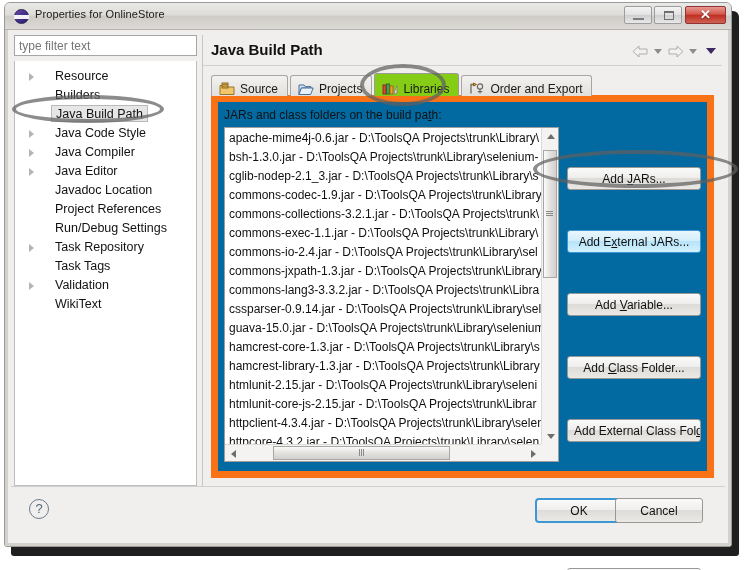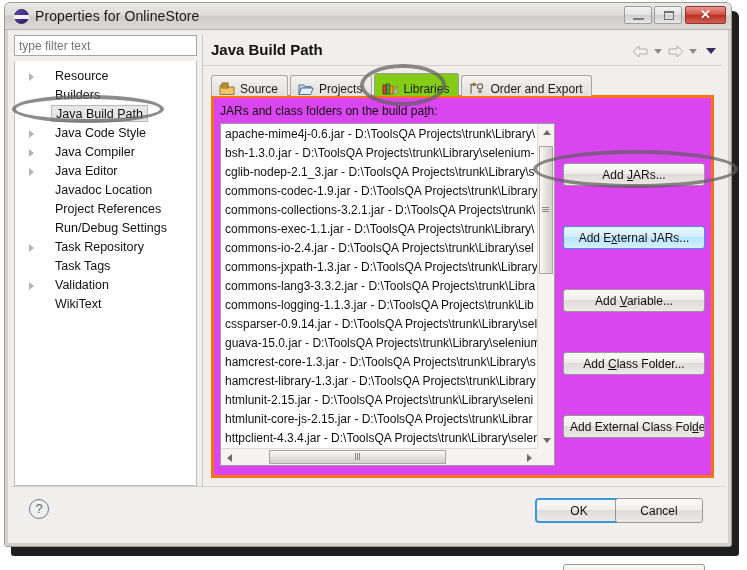--- a/index.html
+++ b/index.html
@@ -42,21 +42,21 @@
     background: linear-gradient(135deg, #6d4a9e 0%, #43308f 50%, #2a2060 100%);
     border: 1px solid #2c2259;
   }
   #app-icon::after {
     content: ""; position: absolute;
     left: -1px; top: 5px; width: 15px; height: 4px;
     background: #f4f2f8;
   }
   #window-title {
     position: absolute; left: 30px; top: 5px;
-    font-size: 14px; color: #1a1a1a;
+    font-size: 11px; color: #1a1a1a;
     letter-spacing: .1px; white-space: nowrap;
   }
 
   
   .winbtn {
     position: absolute; top: 3px;
     width: 28px; height: 18px;
     border: 1px solid #9d9d9d;
     border-radius: 2px;
     background: linear-gradient(to bottom, #f4f4f4 0%, #e2e2e2 48%, #cfcfcf 52%, #e8e8e8 100%);
@@ -204,22 +204,22 @@
     z-index: 4;
   }
 
   
   .tabicon { width: 16px; height: 14px; position: relative; flex: none; }
 
   
   #tabpanel {
     position: absolute; left: 8px; top: 60px;
     right: 8px; bottom: 8px;
-    background: #d946ef;
-    border: 3px solid #f97316;
+    background: #0369a1;
+    border: 7px solid #f97316;
   }
   #list-caption {
     position: absolute; left: 6px; top: 6px;
     font-size: 12px; color: #111;
   }
   #list-caption u { text-decoration: underline; }
 
   
   #jar-list {
     position: absolute; left: 6px; top: 25px;
@@ -466,21 +466,20 @@
           <div id="jar-rows">
               <div class="jar-row">apache-mime4j-0.6.jar - D:\ToolsQA Projects\trunk\Library\</div>
               <div class="jar-row">bsh-1.3.0.jar - D:\ToolsQA Projects\trunk\Library\selenium-</div>
               <div class="jar-row">cglib-nodep-2.1_3.jar - D:\ToolsQA Projects\trunk\Library\s</div>
               <div class="jar-row">commons-codec-1.9.jar - D:\ToolsQA Projects\trunk\Library</div>
               <div class="jar-row">commons-collections-3.2.1.jar - D:\ToolsQA Projects\trunk\</div>
               <div class="jar-row">commons-exec-1.1.jar - D:\ToolsQA Projects\trunk\Library\</div>
               <div class="jar-row">commons-io-2.4.jar - D:\ToolsQA Projects\trunk\Library\sel</div>
               <div class="jar-row">commons-jxpath-1.3.jar - D:\ToolsQA Projects\trunk\Library</div>
               <div class="jar-row">commons-lang3-3.3.2.jar - D:\ToolsQA Projects\trunk\Libra</div>
-              <div class="jar-row">commons-logging-1.1.3.jar - D:\ToolsQA Projects\trunk\Lib</div>
               <div class="jar-row">cssparser-0.9.14.jar - D:\ToolsQA Projects\trunk\Library\sele</div>
               <div class="jar-row">guava-15.0.jar - D:\ToolsQA Projects\trunk\Library\selenium</div>
               <div class="jar-row">hamcrest-core-1.3.jar - D:\ToolsQA Projects\trunk\Library\s</div>
               <div class="jar-row">hamcrest-library-1.3.jar - D:\ToolsQA Projects\trunk\Library</div>
               <div class="jar-row">htmlunit-2.15.jar - D:\ToolsQA Projects\trunk\Library\seleni</div>
               <div class="jar-row">htmlunit-core-js-2.15.jar - D:\ToolsQA Projects\trunk\Librar</div>
               <div class="jar-row">httpclient-4.3.4.jar - D:\ToolsQA Projects\trunk\Library\selen</div>
               <div class="jar-row">httpcore-4.3.2.jar - D:\ToolsQA Projects\trunk\Library\selen</div>
             </div>
 

